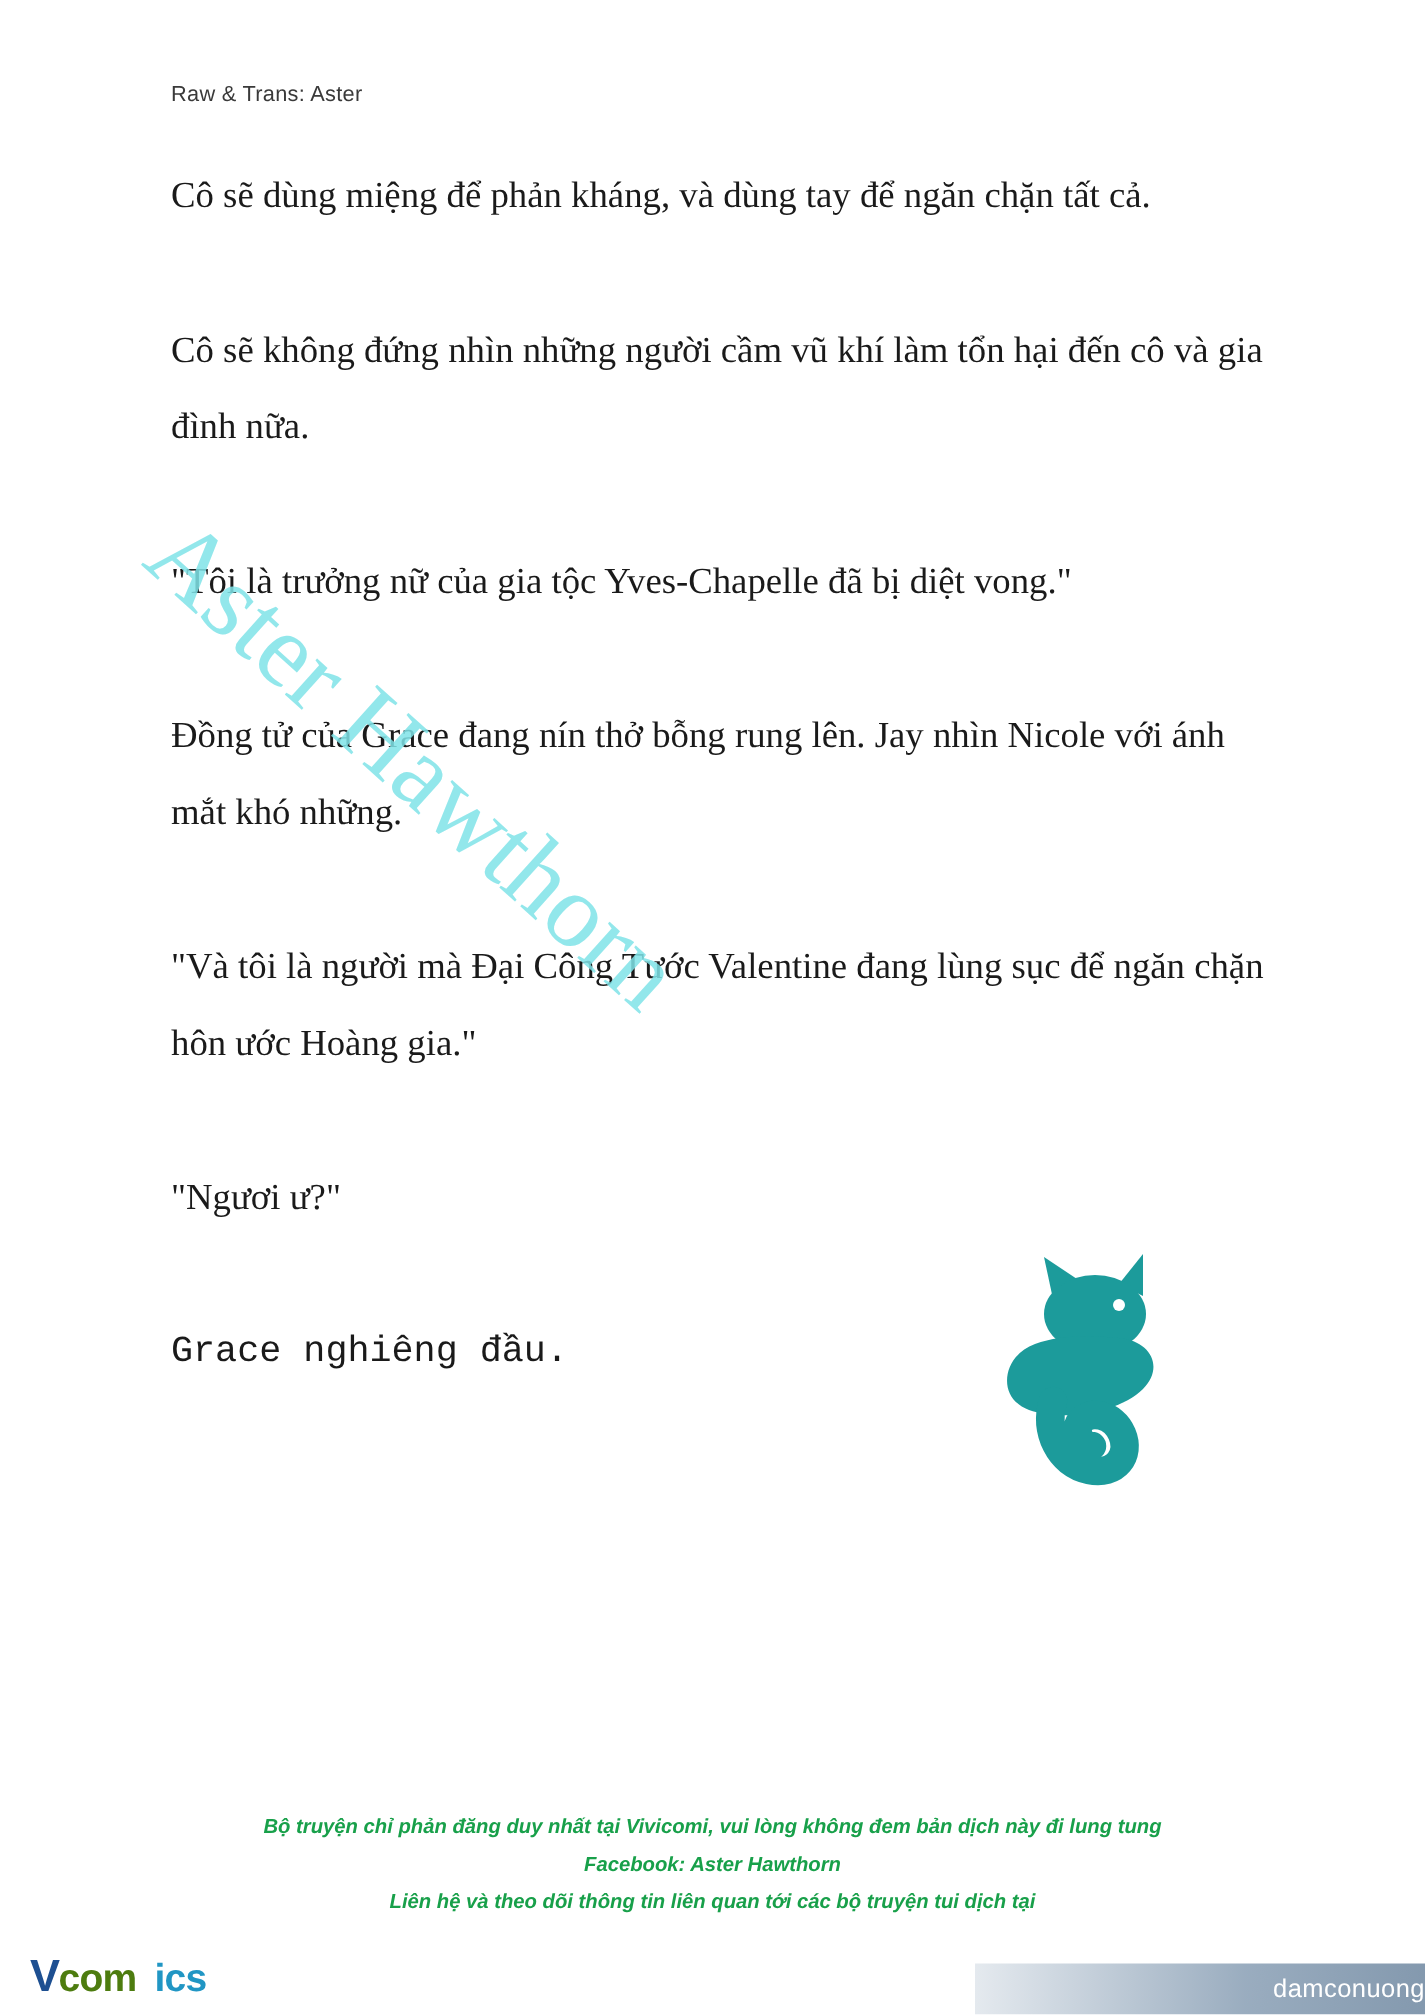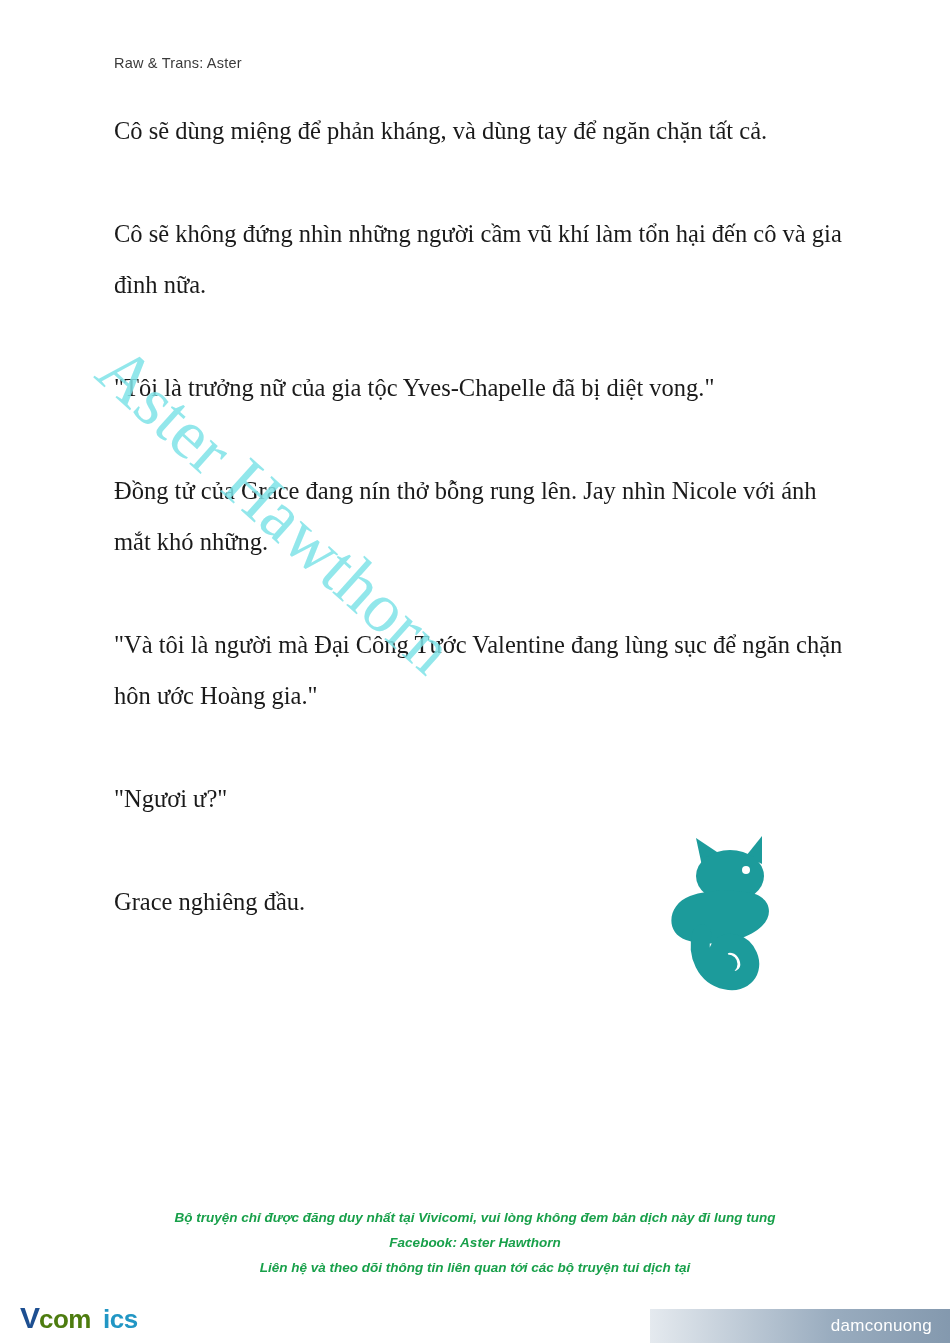--- a/index.html
+++ b/index.html
@@ -39,20 +39,21 @@
   .para {
     font-family: "Liberation Serif", serif;
     font-size: 24.5px;
     line-height: 51px;
     color: #1a1a1a;
     margin: 0 0 52px 0;
     white-space: pre-wrap;
   }
   .para.last {
     margin-bottom: 0;
+    font-family: Liberation Mono, monospace;
   }
   
   .watermark {
     position: absolute;
     left: 135px;
     top: 330px;
     width: 700px;
     height: 600px;
     pointer-events: none;
   }
@@ -133,21 +134,20 @@
   .brand-right-wrap {
     position: absolute;
     right: 0;
     bottom: 0;
     width: 300px;
     height: 34px;
     background: linear-gradient(90deg, rgba(150,170,190,0.25) 0%, rgba(120,145,170,0.75) 60%, rgba(110,135,160,0.85) 100%);
     display: flex;
     align-items: center;
     justify-content: flex-end;
-    padding-right: 18px;
     box-sizing: border-box;
   }
   .brand-right {
     font-family: "Liberation Sans", sans-serif;
     font-size: 17px;
     color: #ffffff;
     letter-spacing: 0.3px;
   }
 </style>
 </head>
@@ -182,21 +182,21 @@
 
         <path d="M40 66 C18 74, 14 102, 36 110 C58 118, 96 112, 112 96 C126 82, 118 64, 96 62 C76 60, 56 60, 40 66 Z"></path>
 
         <path d="M52 104 C46 124, 56 146, 76 150 C94 154, 104 140, 98 126 C92 112, 76 110, 70 118 C66 124, 70 134, 78 134" fill="none" stroke="#1c9b9b" stroke-width="19" stroke-linecap="round"></path>
       </g>
       <circle cx="96" cy="40" r="4" fill="#ffffff"></circle>
     </svg>
   </div>
 
   <div class="footer-notes">
-    <div>Bộ truyện chỉ được đăng duy nhất tại Vivicomi, vui lòng không đem bản dịch này đi lung tung</div>
+    <div>Bộ truyện chỉ phản đăng duy nhất tại Vivicomi, vui lòng không đem bản dịch này đi lung tung</div>
     <div>Facebook: Aster Hawthorn</div>
     <div>Liên hệ và theo dõi thông tin liên quan tới các bộ truyện tui dịch tại</div>
   </div>
 
   <div class="bottom-bar">
     <div class="brand-left">
       <span class="brand-v">V</span>
       <span class="brand-com">com</span>
       <span class="brand-ics">ics</span>
     </div>

